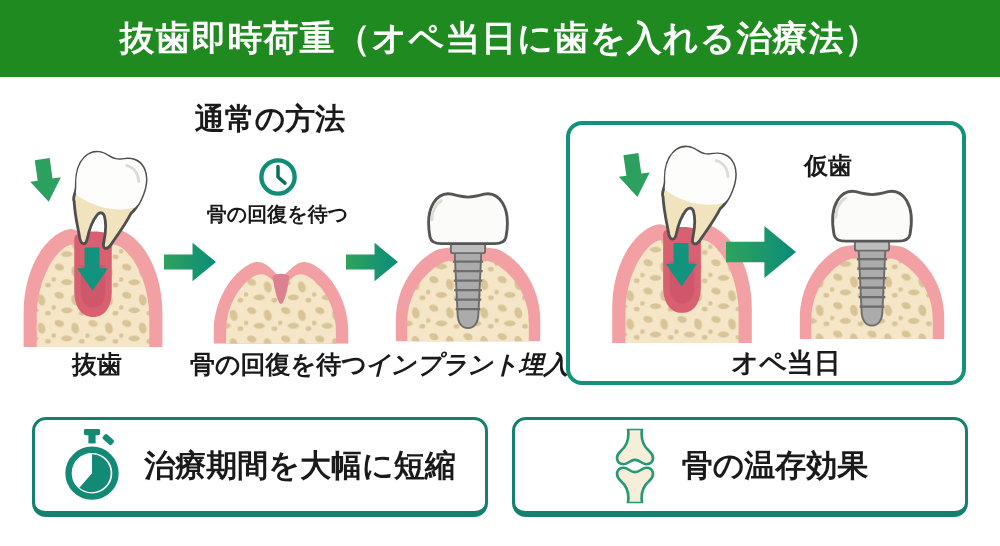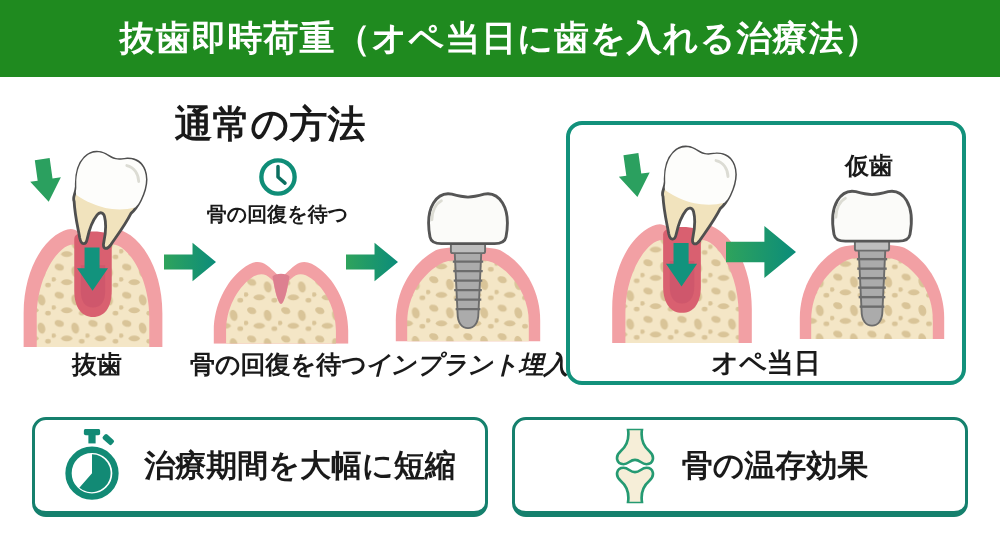--- a/index.html
+++ b/index.html
@@ -6,33 +6,33 @@
   .stage{
     position:relative;width:1000px;height:546px;overflow:hidden;background:#fff;
     font-family:"Liberation Sans","DejaVu Sans",sans-serif;color:var(--text-dark,#1a1a1a);
   }
   .abs{position:absolute;}
   
   .banner{left:0;top:0;width:1000px;height:77px;background:var(--banner-green,#1f8a1f);
     display:flex;align-items:center;justify-content:center;}
   .banner-title{color:#fff;font-size:35px;font-weight:bold;letter-spacing:1px;white-space:nowrap;}
   
-  .normal-title{left:130px;top:99px;width:280px;text-align:center;font-size:38px;font-weight:bold;}
+  .normal-title{left:130px;top:99px;width:280px;text-align:center;font-size:30px;font-weight:bold;}
   .wait-note{left:185px;top:201px;width:185px;text-align:center;font-size:20px;font-weight:bold;}
   .step-label{top:348px;text-align:center;font-size:25px;font-weight:bold;white-space:nowrap;}
   .step-label.s1{left:45px;width:104px;}
   .step-label.s2{left:190px;width:174px;}
   .step-label.s3{left:365px;width:184px;font-style:italic;}
   
   .imm-box{left:566px;top:121px;width:400px;height:264px;border:4px solid var(--accent-teal,#12917b);
     border-radius:16px;box-sizing:border-box;}
   .imm-title{position:absolute;left:50%;top:-22px;transform:translateX(-50%);background:#fff;
     padding:0 14px;font-size:30px;font-weight:bold;white-space:nowrap;}
-  .temp-tooth-label{left:234px;top:25px;width:130px;text-align:center;font-size:24px;font-weight:bold;}
-  .day-label{left:0;top:220px;width:392px;text-align:center;font-size:27px;font-weight:bold;}
+  .temp-tooth-label{left:234px;top:25px;width:130px;text-align:left;font-size:24px;font-weight:bold;}
+  .day-label{left:0;top:220px;width:392px;text-align:center;font-size:27px;font-weight:bold;padding-left:20px;}
   
   .benefit{top:417px;width:456px;height:100px;box-sizing:border-box;background:#fff;
     border:3px solid var(--box-border-teal,#15806d);border-bottom-width:6px;border-radius:14px;
     display:flex;align-items:center;justify-content:center;gap:24px;}
   .benefit.b1{left:32px;}
   .benefit.b2{left:512px;}
   .benefit-label{font-size:31px;font-weight:bold;white-space:nowrap;}
   .hidden-defs{position:absolute;width:0;height:0;overflow:hidden;}
   svg{display:block;}
 </style>

